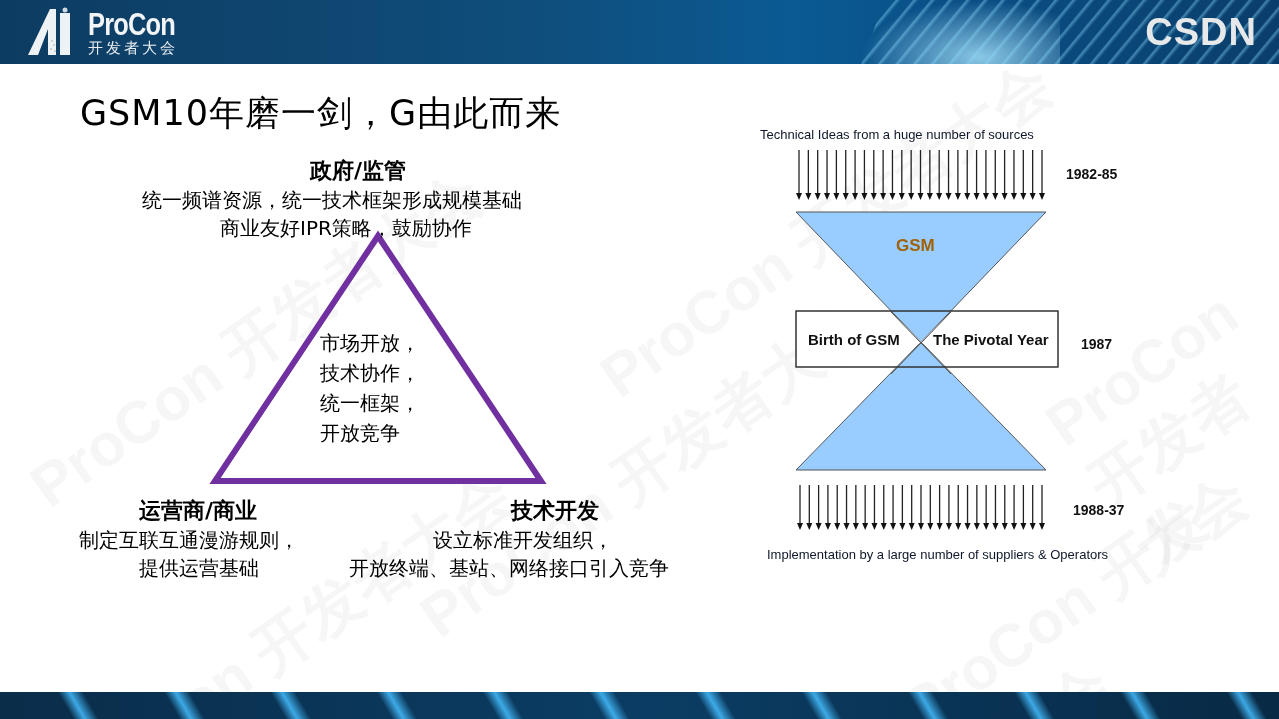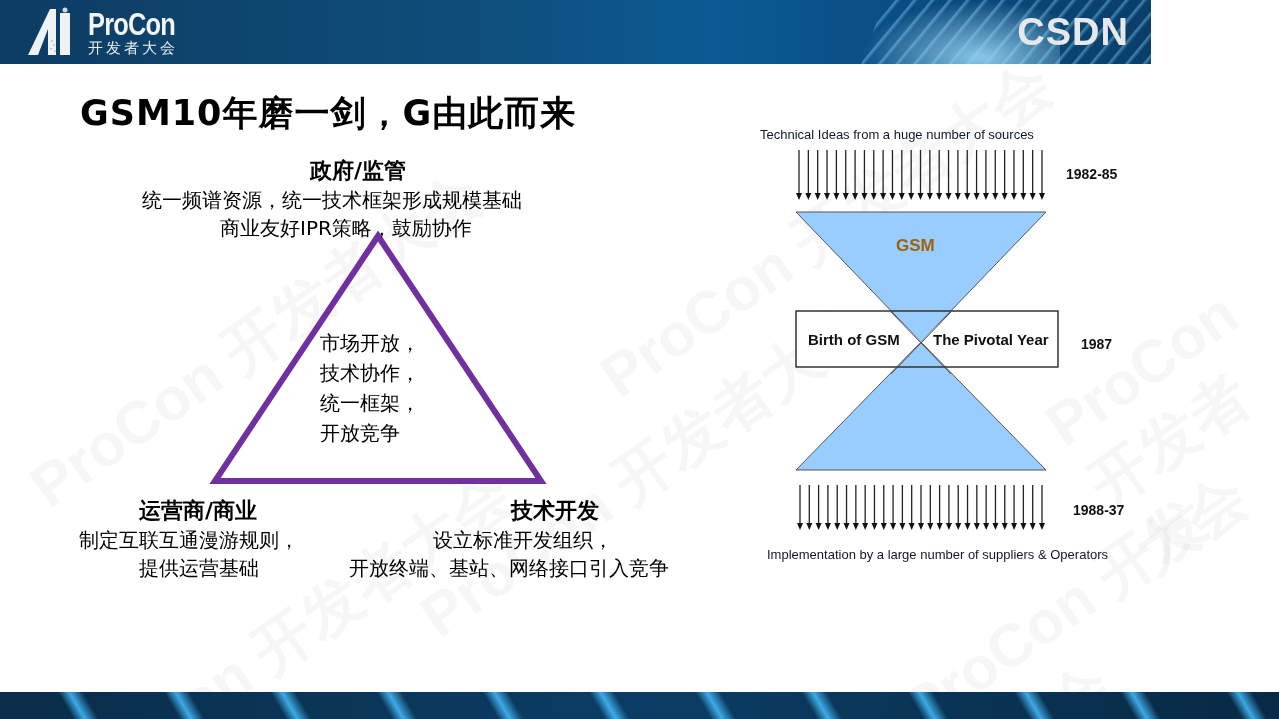--- a/index.html
+++ b/index.html
@@ -1,20 +1,20 @@
 <!DOCTYPE html>
 <html><head>
   <meta charset="utf-8">
   <style>
     * { margin: 0; padding: 0; box-sizing: border-box; }
     html, body { width: 1279px; height: 719px; overflow: hidden; background: #ffffff; }
     body { position: relative; font-family: "DejaVu Sans", sans-serif; color: #000; }
 
     .header-band {
-      position: absolute; left: 0; top: 0; width: 1151px; height: 64px;
+      position: absolute; left: 0; top: 0; width: 1279px; height: 64px;
       background: linear-gradient(90deg, #0d3c62 0%, #0f4d7a 40%, #0b5a93 62%, #0a4f86 75%, #0a3e6a 100%);
       overflow: hidden;
     }
     .header-band .streaks {
       position: absolute; left: 870px; top: -40px; width: 420px; height: 160px;
       background: repeating-linear-gradient(115deg, rgba(120,210,255,0.0) 0px, rgba(120,210,255,0.0) 10px, rgba(140,220,255,0.55) 12px, rgba(120,210,255,0.0) 16px);
       transform: skewX(-20deg);
       opacity: 0.8;
     }
     .header-band .glow {
@@ -37,21 +37,21 @@
       position: absolute; left: 0; top: -10px; width: 1279px; height: 50px;
       background: repeating-linear-gradient(60deg, rgba(40,170,255,0) 0px, rgba(40,170,255,0) 70px, rgba(70,190,255,0.85) 80px, rgba(40,170,255,0) 92px);
     }
 
     .watermark {
       position: absolute; font-family: "Liberation Sans", sans-serif; font-weight: bold;
       color: rgba(200,200,200,0.16); font-size: 60px; transform: rotate(-35deg); pointer-events: none;
     }
 
     .title {
-      position: absolute; left: 80px; top: 90px; font-size: 35px; font-weight: bold; letter-spacing: 1px; white-space: nowrap;
+      position: absolute; left: 80px; top: 90px; font-size: 35px; font-weight: normal; letter-spacing: 1px; white-space: nowrap;
     }
 
     .node-title { position: absolute; font-weight: bold; font-size: 22px; text-align: center; white-space: nowrap; }
     .node-text { position: absolute; font-size: 20px; text-align: center; white-space: nowrap; line-height: 28px; }
 
     .center-text { position: absolute; left: 320px; top: 328px; font-size: 20px; line-height: 30px; white-space: nowrap; }
 
     svg.tri { position: absolute; left: 0; top: 0; }
 
     .diag-label { position: absolute; font-family: "Liberation Sans", sans-serif; white-space: nowrap; color: #0f172a; }

